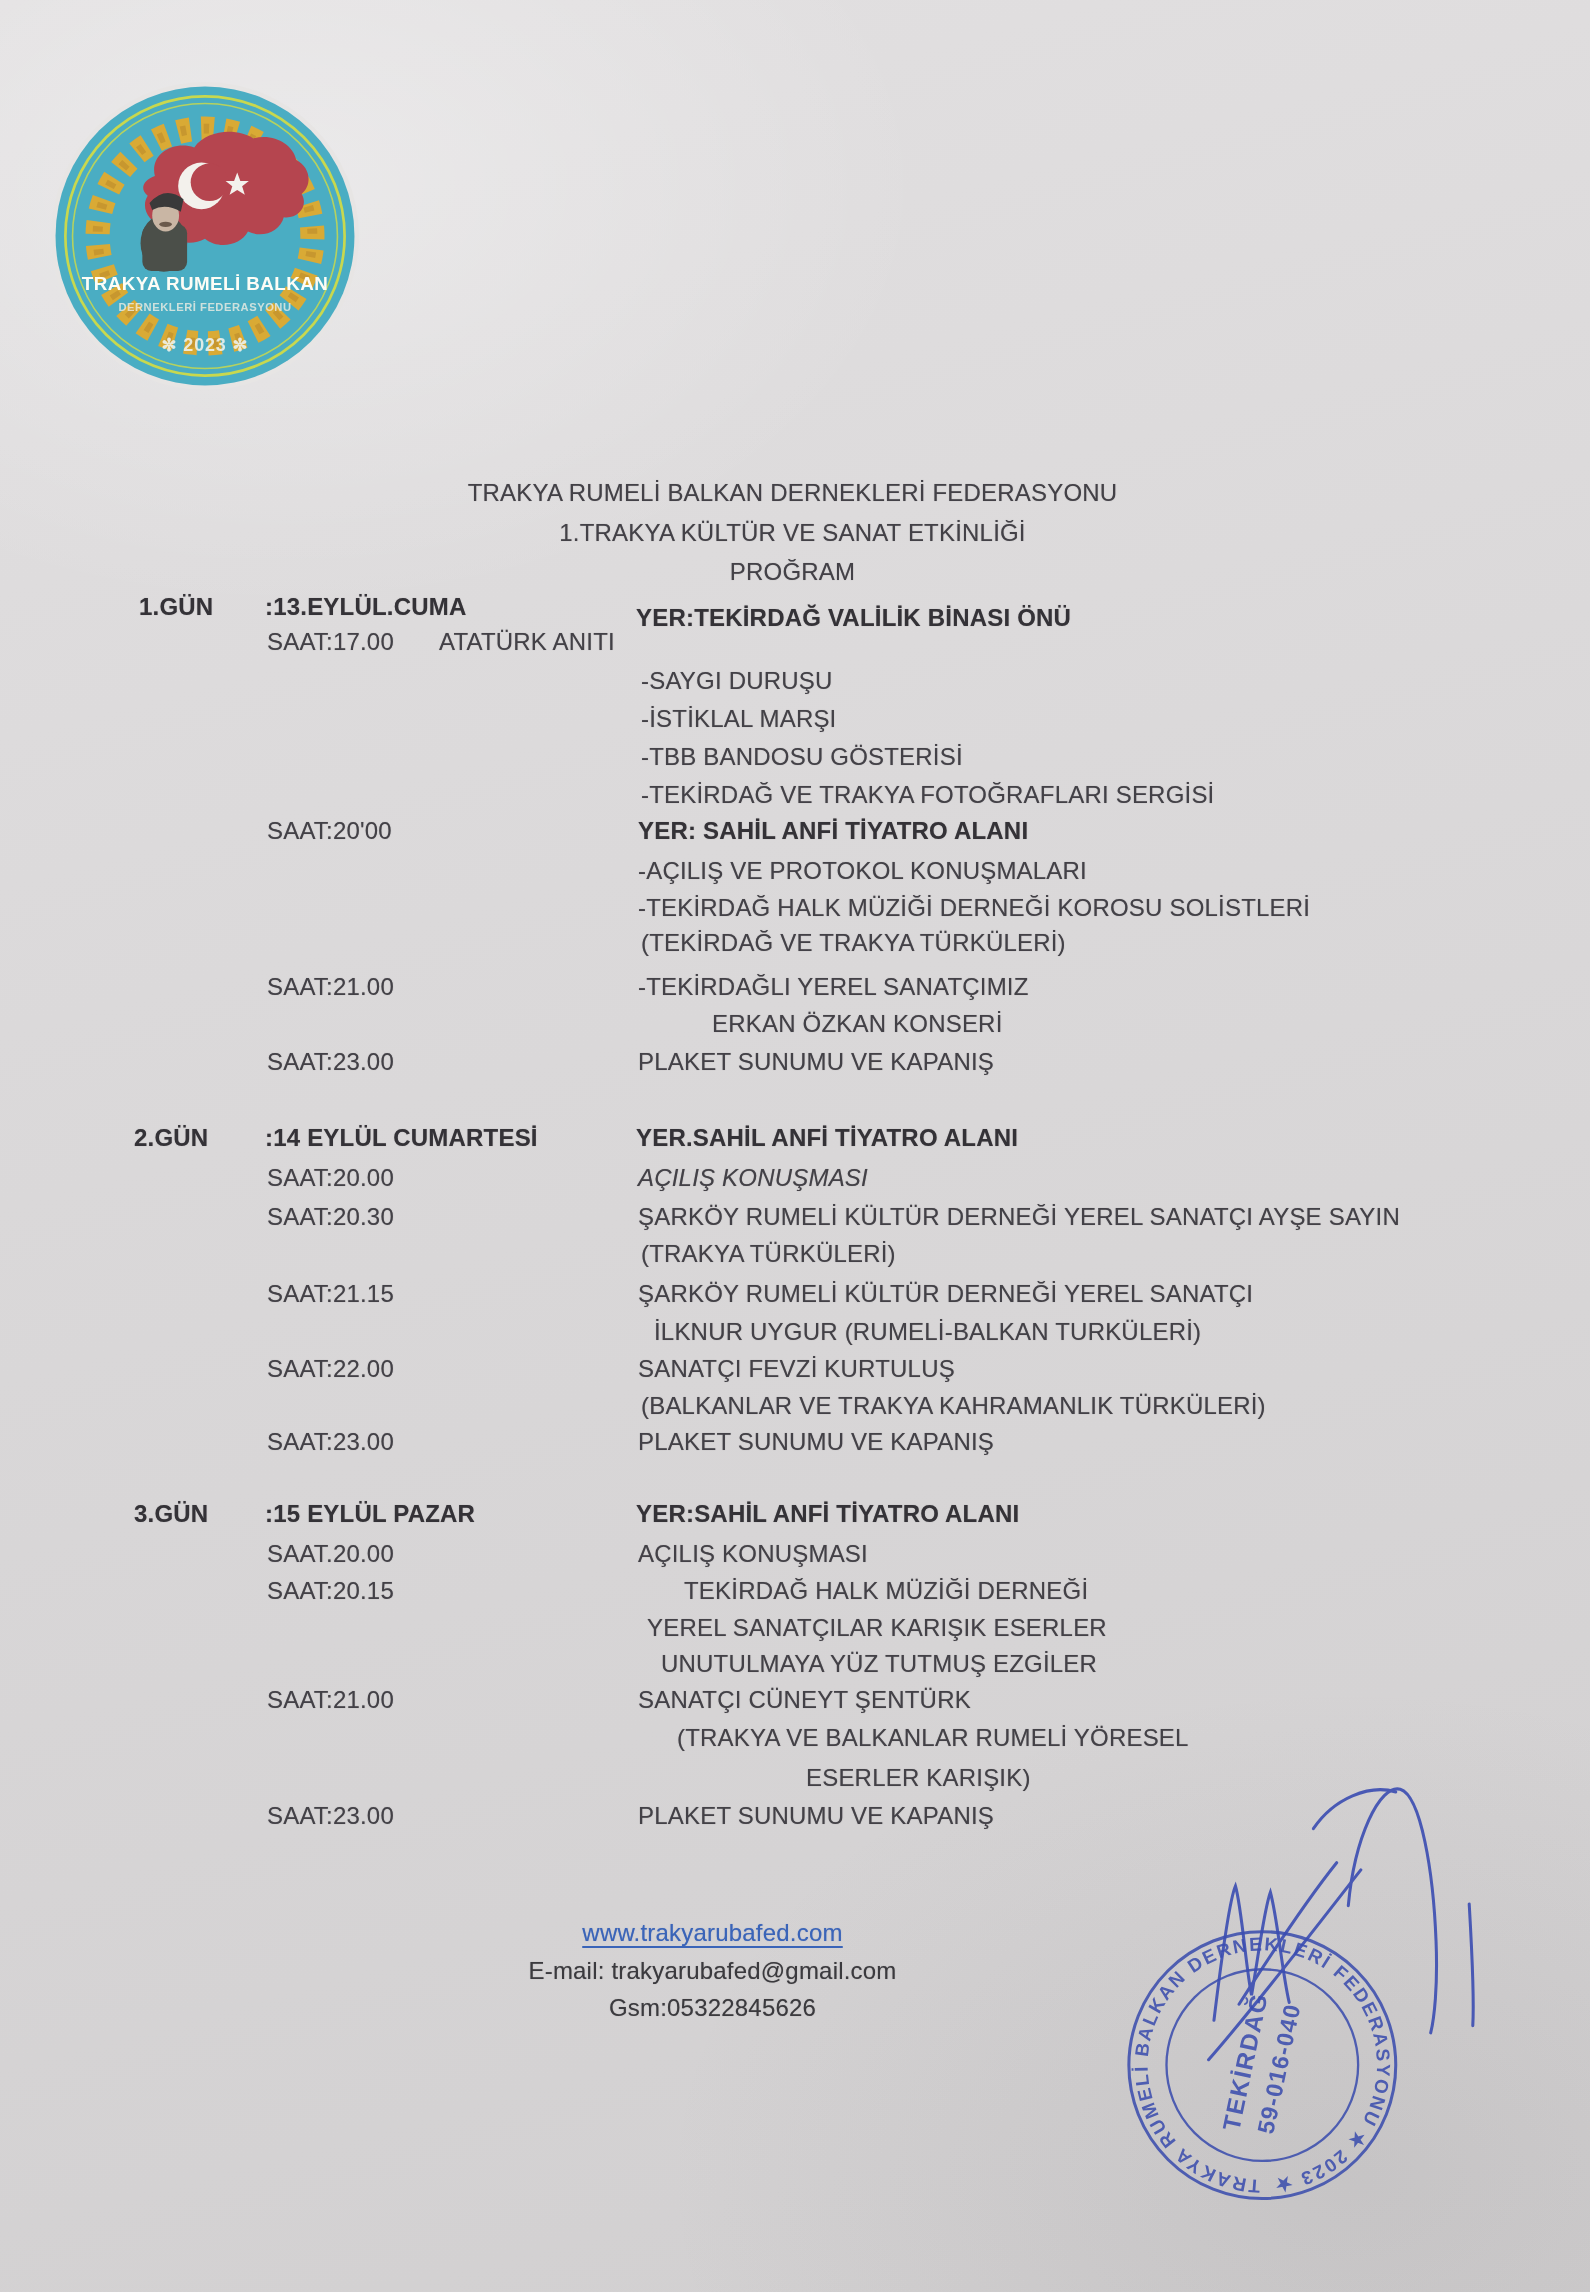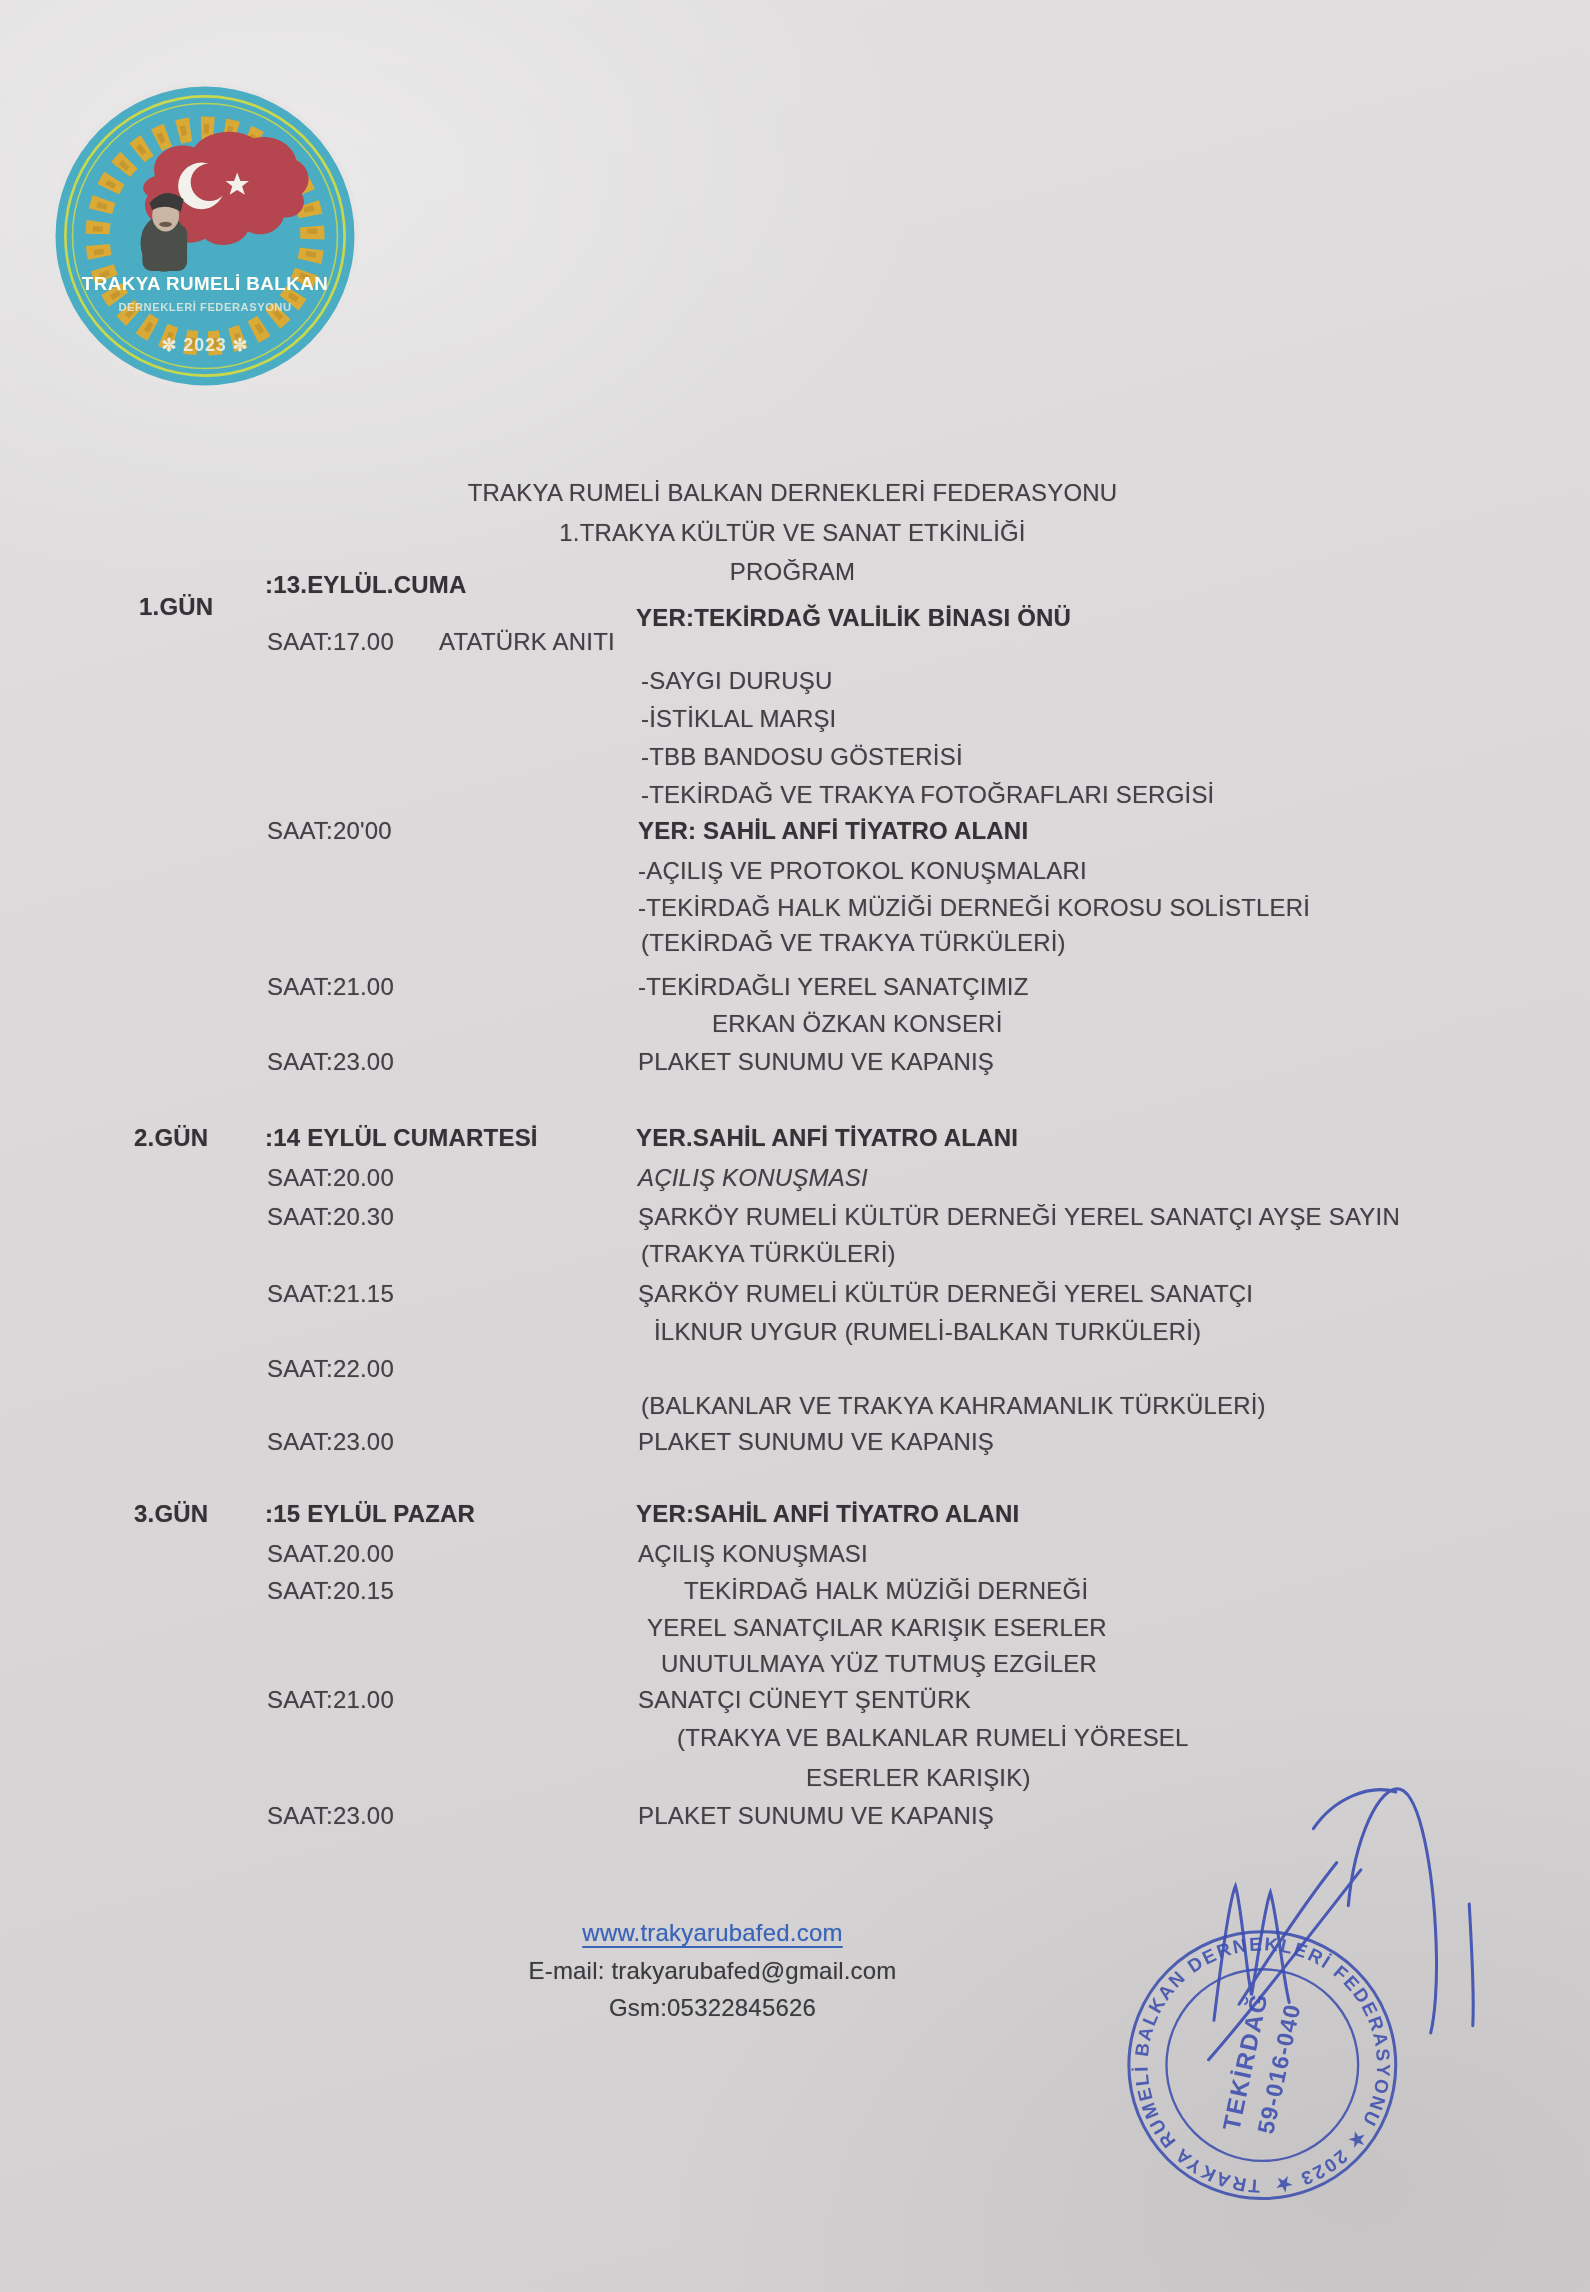--- a/index.html
+++ b/index.html
@@ -74,21 +74,21 @@
     <div class="line" style="position:static;">TRAKYA RUMELİ BALKAN DERNEKLERİ FEDERASYONU</div>
   </div>
   <div class="title-wrap" style="top:513px;">
     <div class="line" style="position:static;">1.TRAKYA KÜLTÜR VE SANAT ETKİNLİĞİ</div>
   </div>
   <div class="title-wrap" style="top:552px;">
     <div class="line" style="position:static;">PROĞRAM</div>
   </div>
 
   <div class="line b" style="left:139px;top:587px;">1.GÜN</div>
-  <div class="line b" style="left:265px;top:565px;">:13.EYLÜL.CUMA</div>
+  <div class="line b" style="left:265px;top:587px;">:13.EYLÜL.CUMA</div>
   <div class="line b" style="left:636px;top:587px;margin-top:11px;">YER:TEKİRDAĞ VALİLİK BİNASI ÖNÜ</div>
 
   <div class="line" style="left:267px;top:622px;">SAAT:17.00</div>
   <div class="line" style="left:439px;top:622px;">ATATÜRK ANITI</div>
   <div class="line" style="left:641px;top:661px;">-SAYGI DURUŞU</div>
   <div class="line" style="left:641px;top:699px;">-İSTİKLAL MARŞI</div>
   <div class="line" style="left:641px;top:737px;">-TBB BANDOSU GÖSTERİSİ</div>
   <div class="line" style="left:641px;top:775px;">-TEKİRDAĞ VE TRAKYA FOTOĞRAFLARI SERGİSİ</div>
   <div class="line" style="left:267px;top:811px;">SAAT:20'00</div>
   <div class="line b" style="left:638px;top:811px;">YER: SAHİL ANFİ TİYATRO ALANI</div>
@@ -107,20 +107,21 @@
 
   <div class="line" style="left:267px;top:1158px;">SAAT:20.00</div>
   <div class="line i" style="left:638px;top:1158px;">AÇILIŞ KONUŞMASI</div>
   <div class="line" style="left:267px;top:1197px;">SAAT:20.30</div>
   <div class="line" style="left:638px;top:1197px;">ŞARKÖY RUMELİ KÜLTÜR DERNEĞİ YEREL SANATÇI AYŞE SAYIN</div>
   <div class="line" style="left:641px;top:1234px;">(TRAKYA TÜRKÜLERİ)</div>
   <div class="line" style="left:267px;top:1274px;">SAAT:21.15</div>
   <div class="line" style="left:638px;top:1274px;">ŞARKÖY RUMELİ KÜLTÜR DERNEĞİ YEREL SANATÇI</div>
   <div class="line" style="left:654px;top:1312px;">İLKNUR UYGUR (RUMELİ-BALKAN TURKÜLERİ)</div>
   <div class="line" style="left:267px;top:1349px;">SAAT:22.00</div>
+  <div class="line" style="left:638px;top:1349px;">SANATÇI FEVZİ KURTULUŞ</div>
   <div class="line" style="left:641px;top:1386px;">(BALKANLAR VE TRAKYA KAHRAMANLIK TÜRKÜLERİ)</div>
   <div class="line" style="left:267px;top:1422px;">SAAT:23.00</div>
   <div class="line" style="left:638px;top:1422px;">PLAKET SUNUMU VE KAPANIŞ</div>
 
   <div class="line b" style="left:134px;top:1494px;">3.GÜN</div>
   <div class="line b" style="left:265px;top:1494px;">:15 EYLÜL PAZAR</div>
   <div class="line b" style="left:636px;top:1494px;">YER:SAHİL ANFİ TİYATRO ALANI</div>
 
   <div class="line" style="left:267px;top:1534px;">SAAT.20.00</div>
   <div class="line" style="left:638px;top:1534px;">AÇILIŞ KONUŞMASI</div>

